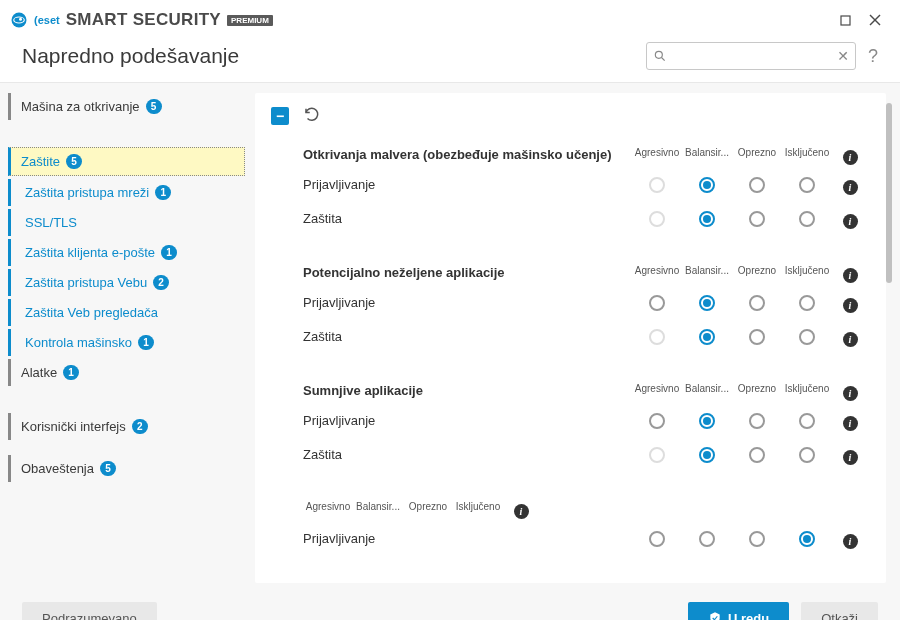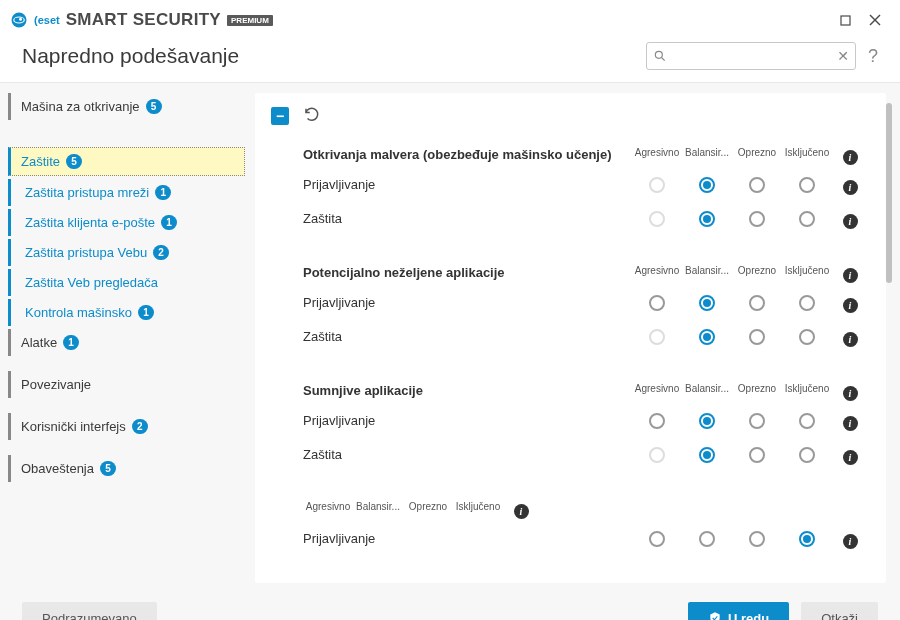--- a/index.html
+++ b/index.html
@@ -107,42 +107,42 @@
       <div style="height: 12px;"></div>
       <div class="side-item selected">
         <span>Zaštite</span>
         <span class="badge">5</span>
       </div>
       <div class="side-item child">
         <span>Zaštita pristupa mreži</span>
         <span class="badge">1</span>
       </div>
       <div class="side-item child">
+        <span>SSL/TLS</span>
+      </div>
+      <div class="side-item child">
         <span>Zaštita klijenta e-pošte</span>
         <span class="badge">1</span>
       </div>
       <div class="side-item child">
         <span>Zaštita pristupa Vebu</span>
         <span class="badge">2</span>
       </div>
       <div class="side-item child">
         <span>Zaštita Veb pregledača</span>
       </div>
       <div class="side-item child">
         <span>Kontrola mašinsko</span>
         <span class="badge">1</span>
       </div>
       <div class="side-item plain">
         <span>Alatke</span>
         <span class="badge">1</span>
       </div>
       <div style="height: 12px;"></div>
-      <div class="side-item plain">
-        <span>Povezivanje</span>
-      </div>
       <div style="height: 12px;"></div>
       <div class="side-item plain">
         <span>Korisnički interfejs</span>
         <span class="badge">2</span>
       </div>
       <div style="height: 12px;"></div>
       <div class="side-item plain">
         <span>Obaveštenja</span>
         <span class="badge">5</span>
       </div>

